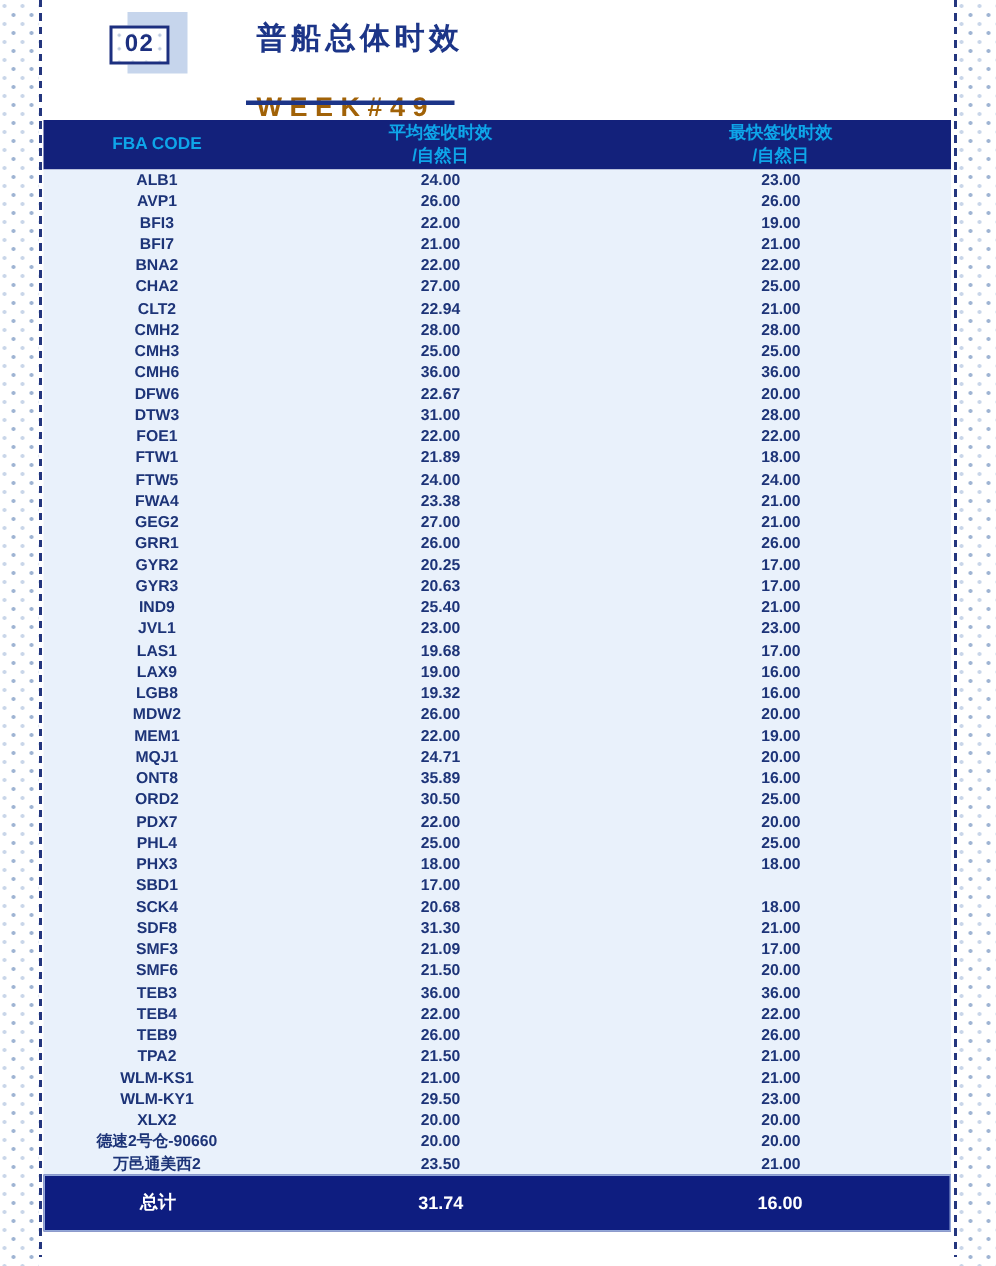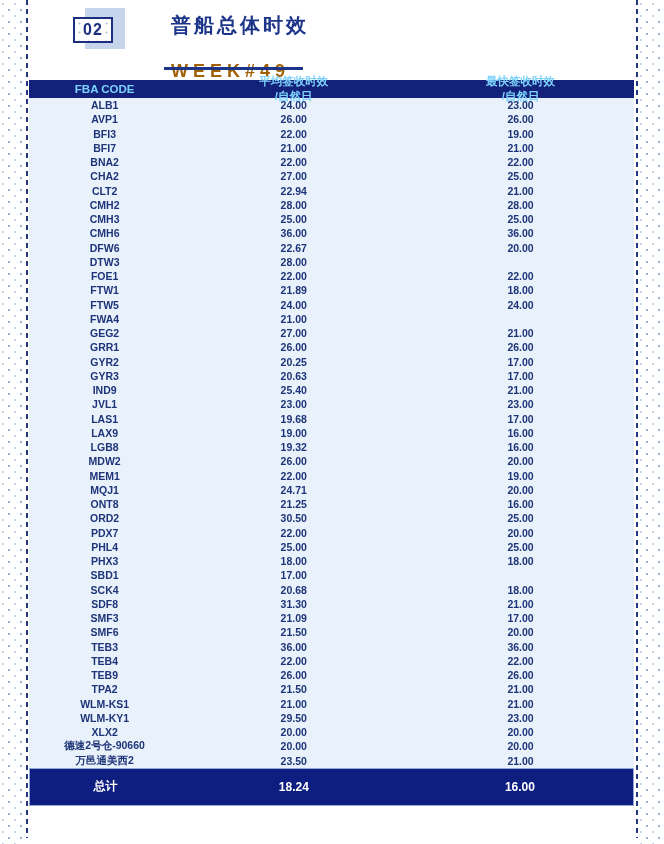--- a/index.html
+++ b/index.html
@@ -52,21 +52,21 @@
   .title-block { position: absolute; left: 171px; top: 12px; }
   .page-title { font-size: 20px; letter-spacing: 3px; color: #1c3588; white-space: nowrap; }
   .week-label { margin-top: 22px; font-size: 18px; letter-spacing: 5px; color: #a16207; }
   .title-underline {
     position: absolute; left: -7px; top: 55px;
     width: 139px; height: 2.5px; background: #1c3588;
   }
 
   
   .table { position: absolute; left: 29px; top: 80px; width: 605px; }
-  .thead { display: flex; background: #13217b; color: #7dd3fc; height: 18px; }
+  .thead { display: flex; background: #13217b; color: #0ea5e9; height: 33px; }
   .th {
     display: flex; flex-direction: column; justify-content: center; align-items: center;
     font-size: 11.5px; line-height: 1.3; text-align: center;
   }
   .col1 { width: 25%; }
   .col2 { width: 37.5%; }
   .col3 { width: 37.5%; }
   .tbody { background: #e9f1fb; }
   .trow { display: flex; align-items: center; height: 14.26px; }
   .td { text-align: center; font-size: 10.5px; color: #1d3478; white-space: nowrap; }
@@ -162,39 +162,41 @@
         <div class="td col2">36.00</div>
         <div class="td col3">36.00</div>
       </div>
       <div class="trow">
         <div class="td col1">DFW6</div>
         <div class="td col2">22.67</div>
         <div class="td col3">20.00</div>
       </div>
       <div class="trow">
         <div class="td col1">DTW3</div>
+        <div class="td col2">31.00</div>
         <div class="td col3">28.00</div>
       </div>
       <div class="trow">
         <div class="td col1">FOE1</div>
         <div class="td col2">22.00</div>
         <div class="td col3">22.00</div>
       </div>
       <div class="trow">
         <div class="td col1">FTW1</div>
         <div class="td col2">21.89</div>
         <div class="td col3">18.00</div>
       </div>
       <div class="trow">
         <div class="td col1">FTW5</div>
         <div class="td col2">24.00</div>
         <div class="td col3">24.00</div>
       </div>
       <div class="trow">
         <div class="td col1">FWA4</div>
+        <div class="td col2">23.38</div>
         <div class="td col3">21.00</div>
       </div>
       <div class="trow">
         <div class="td col1">GEG2</div>
         <div class="td col2">27.00</div>
         <div class="td col3">21.00</div>
       </div>
       <div class="trow">
         <div class="td col1">GRR1</div>
         <div class="td col2">26.00</div>
@@ -245,21 +247,21 @@
         <div class="td col2">22.00</div>
         <div class="td col3">19.00</div>
       </div>
       <div class="trow">
         <div class="td col1">MQJ1</div>
         <div class="td col2">24.71</div>
         <div class="td col3">20.00</div>
       </div>
       <div class="trow">
         <div class="td col1">ONT8</div>
-        <div class="td col2">21.25</div>
+        <div class="td col2">35.89</div>
         <div class="td col3">16.00</div>
       </div>
       <div class="trow">
         <div class="td col1">ORD2</div>
         <div class="td col2">30.50</div>
         <div class="td col3">25.00</div>
       </div>
       <div class="trow">
         <div class="td col1">PDX7</div>
         <div class="td col2">22.00</div>
@@ -340,16 +342,16 @@
         <div class="td col3">20.00</div>
       </div>
       <div class="trow">
         <div class="td col1">万邑通美西2</div>
         <div class="td col2">23.50</div>
         <div class="td col3">21.00</div>
       </div>
     </div>
   <div class="total-row">
     <div class="td col1">总计</div>
-    <div class="td col2">18.24</div>
+    <div class="td col2">31.74</div>
     <div class="td col3">16.00</div>
   </div>
 </div>
 
 </body></html>

